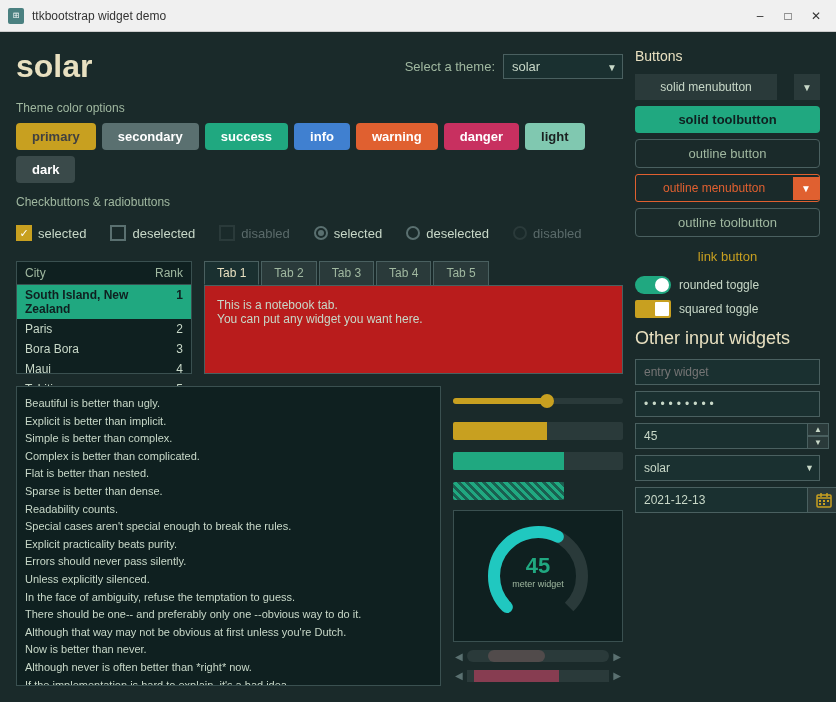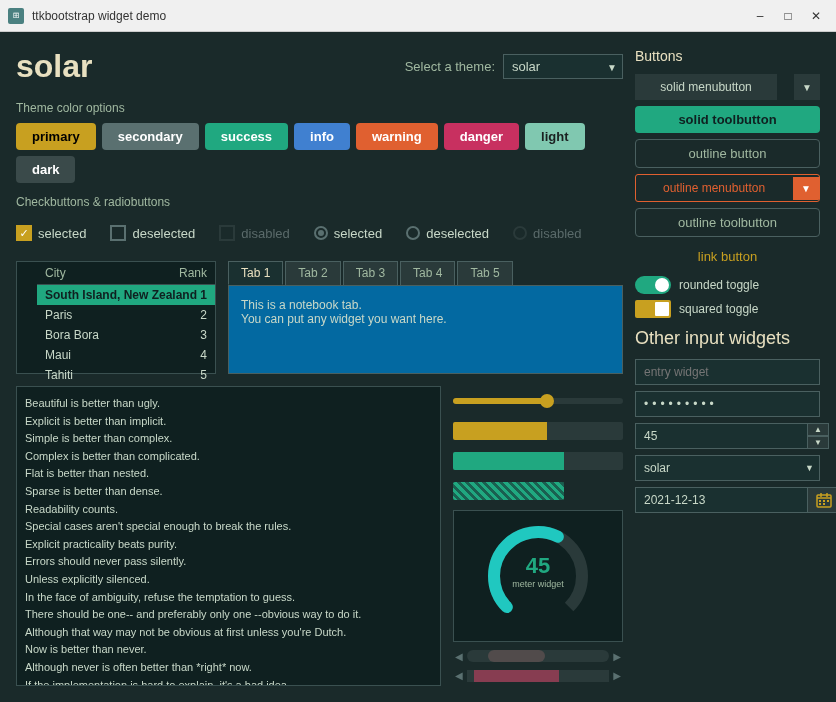--- a/index.html
+++ b/index.html
@@ -90,21 +90,21 @@
     .color-buttons { display: flex; gap: 6px; flex-wrap: wrap; }
     .color-btn {
       padding: 6px 16px;
       border: none;
       border-radius: 4px;
       font-size: 13px;
       font-weight: 600;
       cursor: pointer;
       color: white;
     }
-    .btn-primary { background: #c8a020; color: #000000; }
+    .btn-primary { background: #c8a020; color: #404040; }
     .btn-secondary { background: #5a7070; }
     .btn-success { background: #20a880; }
     .btn-info { background: #4080d0; }
     .btn-warning { background: #e06030; }
     .btn-danger { background: #c83060; }
     .btn-light { background: #80c8b0; color: #1a2020; }
     .btn-dark { background: #3a4a4a; }
 
     
     .checkradio-row { display: flex; gap: 24px; align-items: center; padding: 8px 0; }
@@ -157,43 +157,42 @@
     }
     .text-disabled { color: #5a6a6a; }
 
     
     .middle-row { display: flex; gap: 12px; flex: 1; min-height: 0; }
 
     
     .table-panel {
       background: #0f2020;
       border: 1px solid #3a5050;
-      width: 200px;
+      width: 176px;
       flex-shrink: 0;
-      padding-left: 20px;
     }
     .table-header { display: flex; justify-content: space-between; padding: 4px 8px; color: #a0b8a0; font-size: 12px; border-bottom: 1px solid #3a5050; }
     .table-row { display: flex; justify-content: space-between; padding: 3px 8px; font-size: 12px; color: #c8d8c8; }
     .table-row.selected-row { background: #20a880; color: #0f2020; font-weight: 600; }
 
     
     .notebook-panel { flex: 1; display: flex; flex-direction: column; }
     .tab-bar { display: flex; gap: 2px; }
     .tab {
       padding: 4px 12px;
       background: #2a3a3a;
       border: 1px solid #4a6060;
       border-bottom: none;
       cursor: pointer;
       font-size: 12px;
       color: #a0b8a0;
     }
     .tab.active { background: #1a3030; color: #e8e0c0; border-bottom: 1px solid #1a3030; }
     .tab-content {
-      background: #0369a1;
+      background: #b91c1c;
       border: 1px solid #4a6060;
       padding: 12px;
       flex: 1;
       font-size: 12px;
       color: #c8d8c8;
     }
 
     
     .bottom-row { display: flex; gap: 12px; height: 300px; }
 

